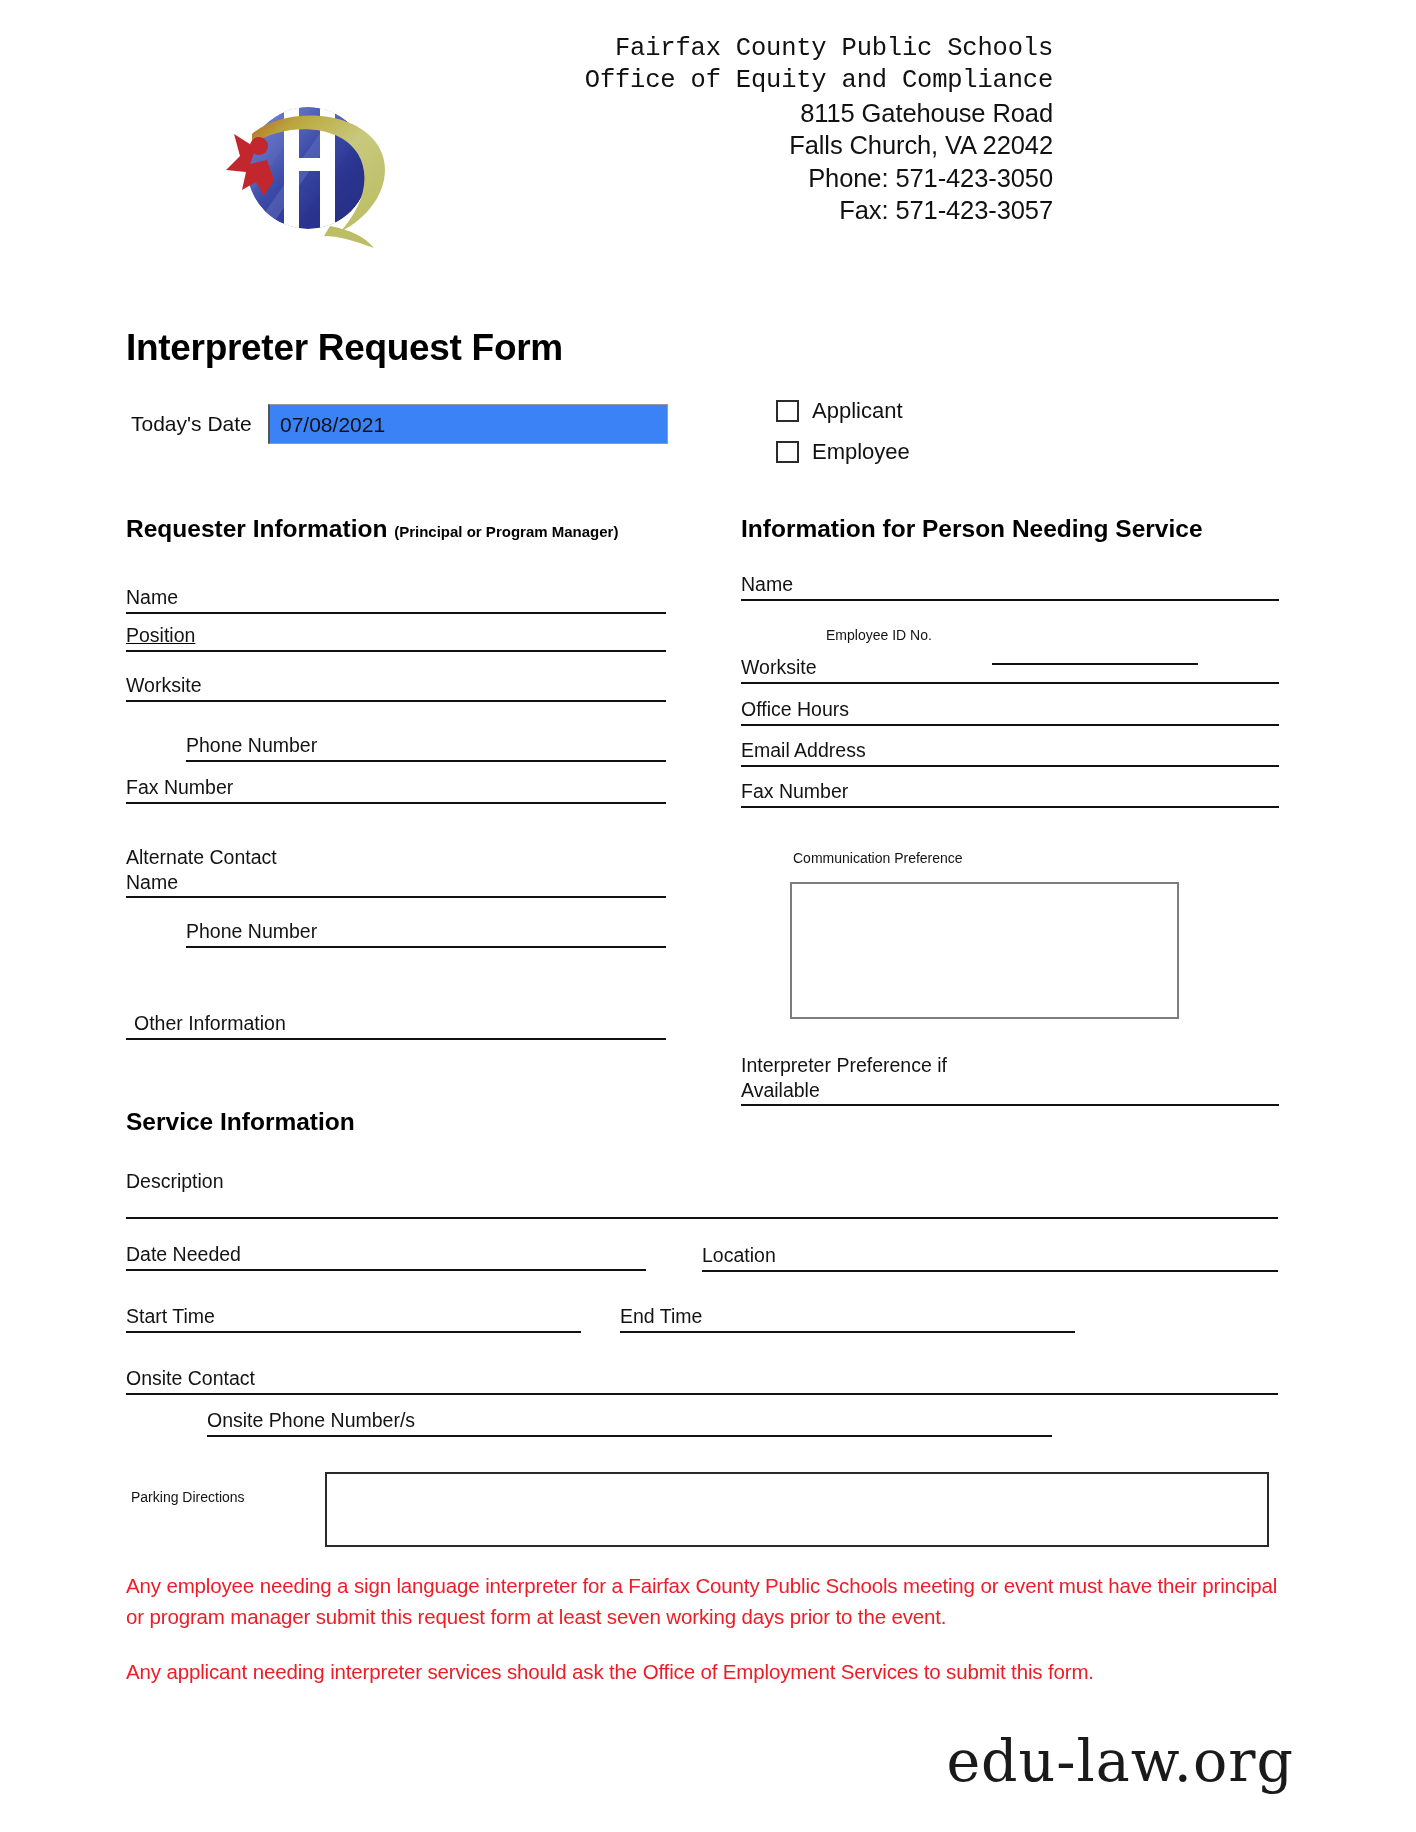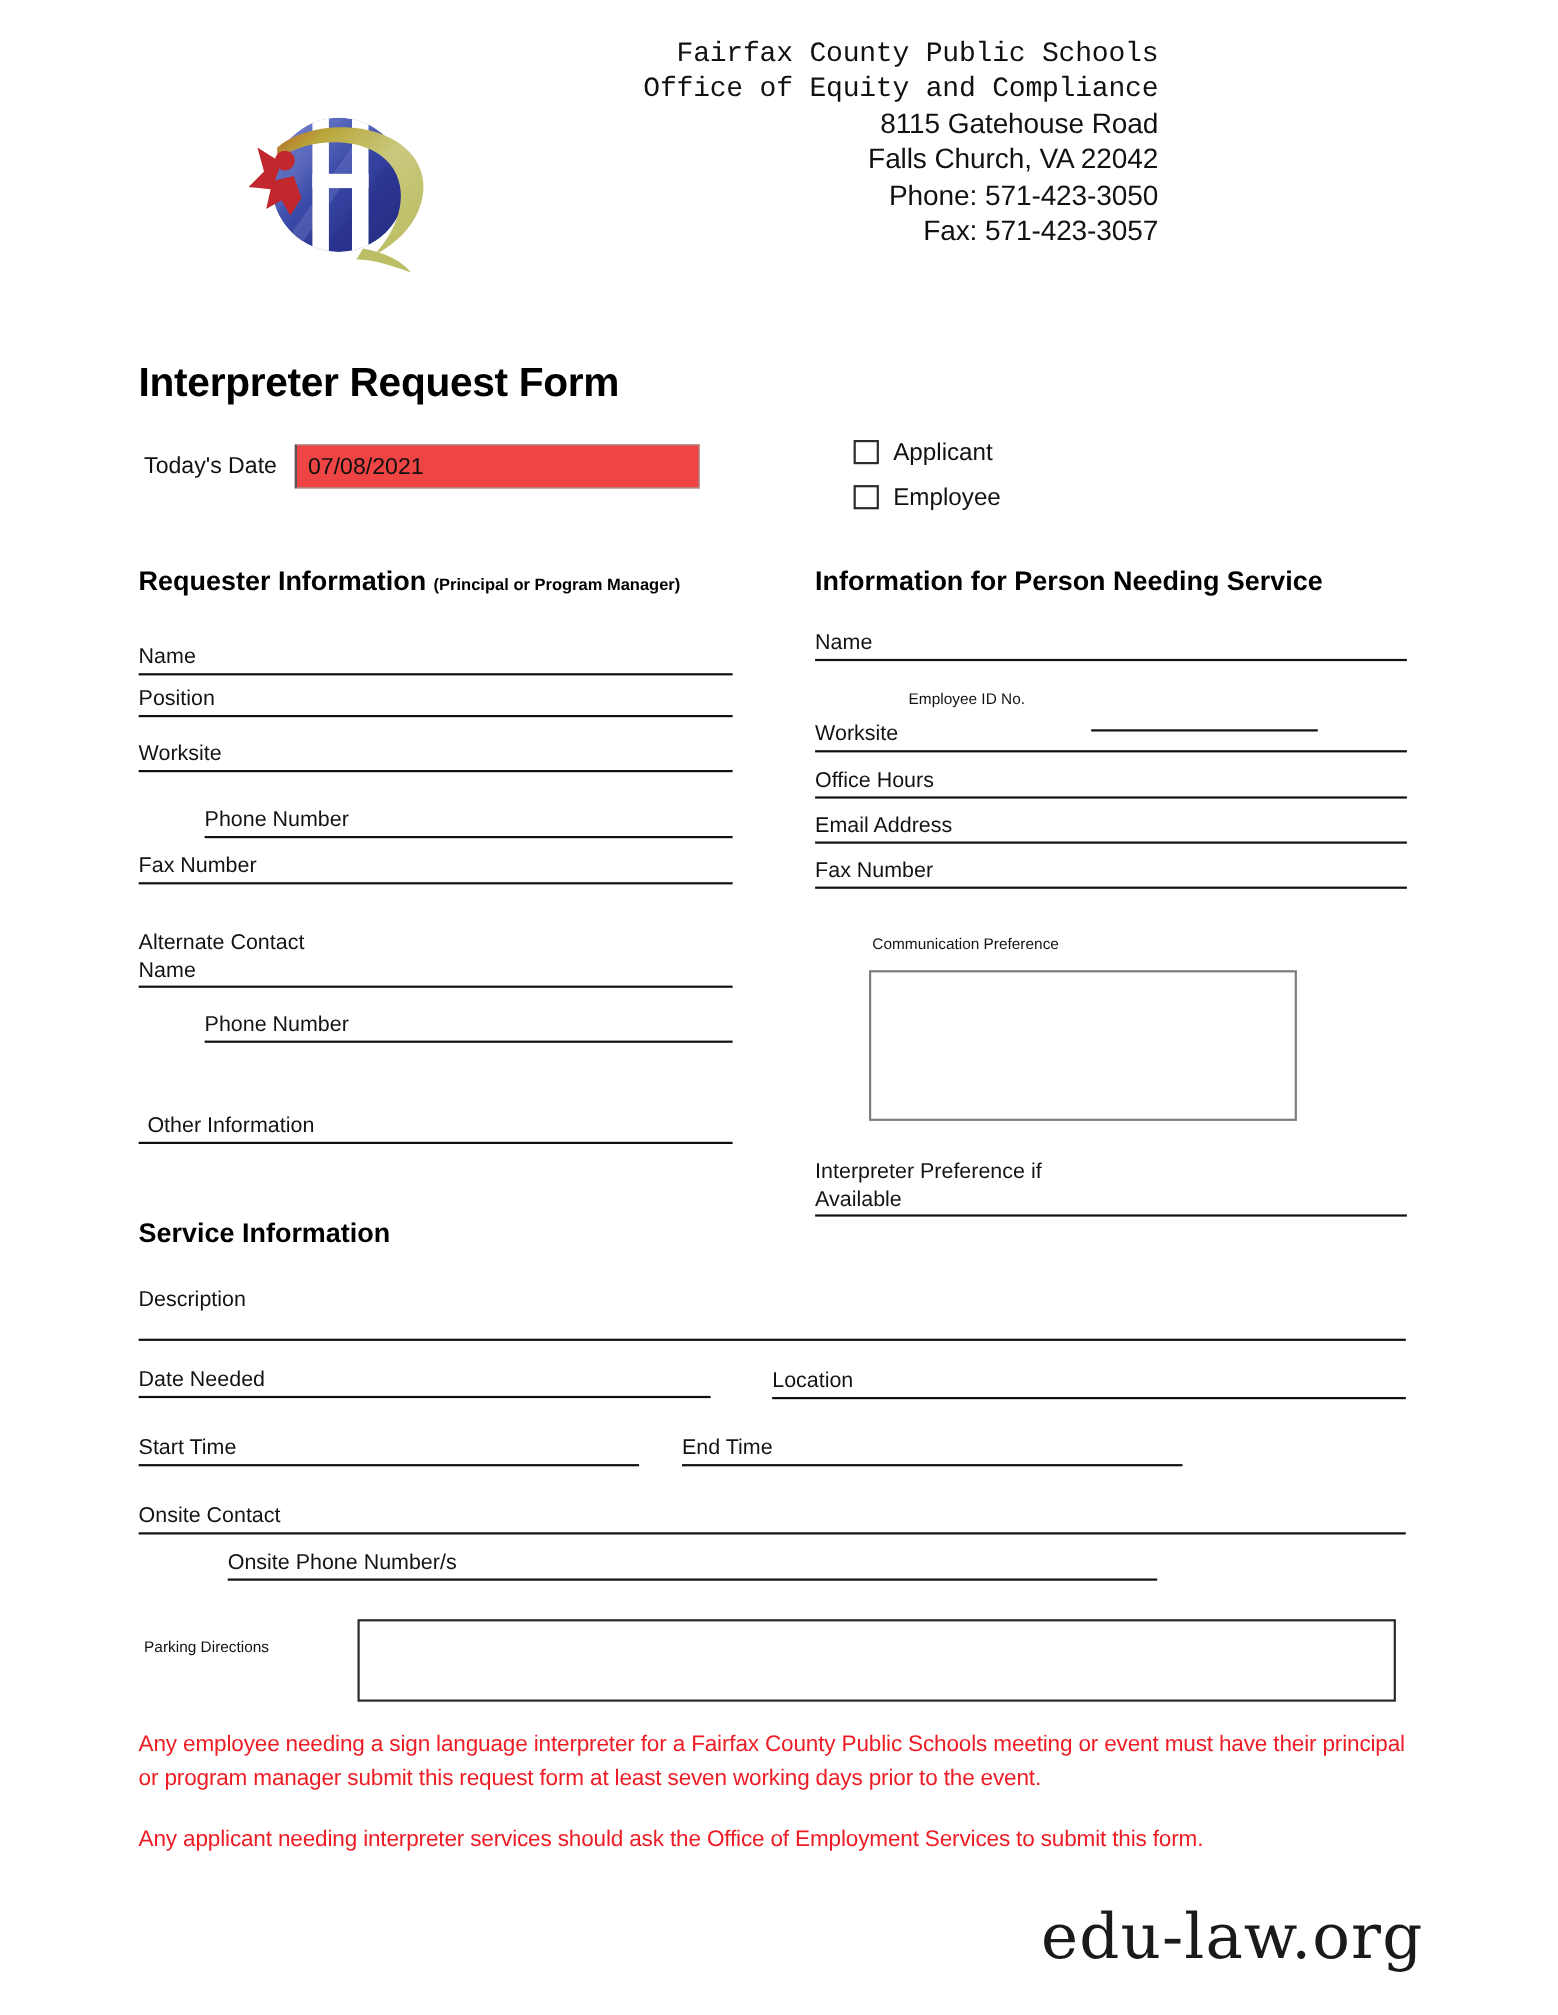--- a/index.html
+++ b/index.html
@@ -77,25 +77,25 @@
     position: absolute;
     left: 131px;
     top: 412px;
     font-size: 21px;
     color: #111;
   }
   .todays-date-box {
     position: absolute;
     left: 268px;
     top: 404px;
-    width: 368px;
+    width: 400px;
     height: 40px;
     border: 1px solid #9a9a9a;
     border-left: 2px solid #555;
-    background: #ef4444;
+    background: #3b82f6;
   }
   .todays-date-value {
     position: absolute;
     left: 10px;
     top: 8px;
     font-size: 21px;
     color: #111;
   }
 
   
@@ -275,21 +275,21 @@
   <div class="sec-head head-requester">
     <span>Requester Information</span>
     <span class="sub">(Principal or Program Manager)</span>
   </div>
 
   <div class="field" style="left:126px; top:585px; width:540px;">
     <span class="flabel">Name</span>
     <div class="frule"></div>
   </div>
 
-  <div class="field" style="left:126px; top:623px; width:540px;">
+  <div class="field" style="left:126px; top:623px; width:540px;text-decoration:underline;">
     <span class="flabel">Position</span>
     <div class="frule"></div>
   </div>
 
   <div class="field" style="left:126px; top:673px; width:540px;">
     <span class="flabel">Worksite</span>
     <div class="frule"></div>
   </div>
 
   <div class="field" style="left:186px; top:733px; width:480px;">

